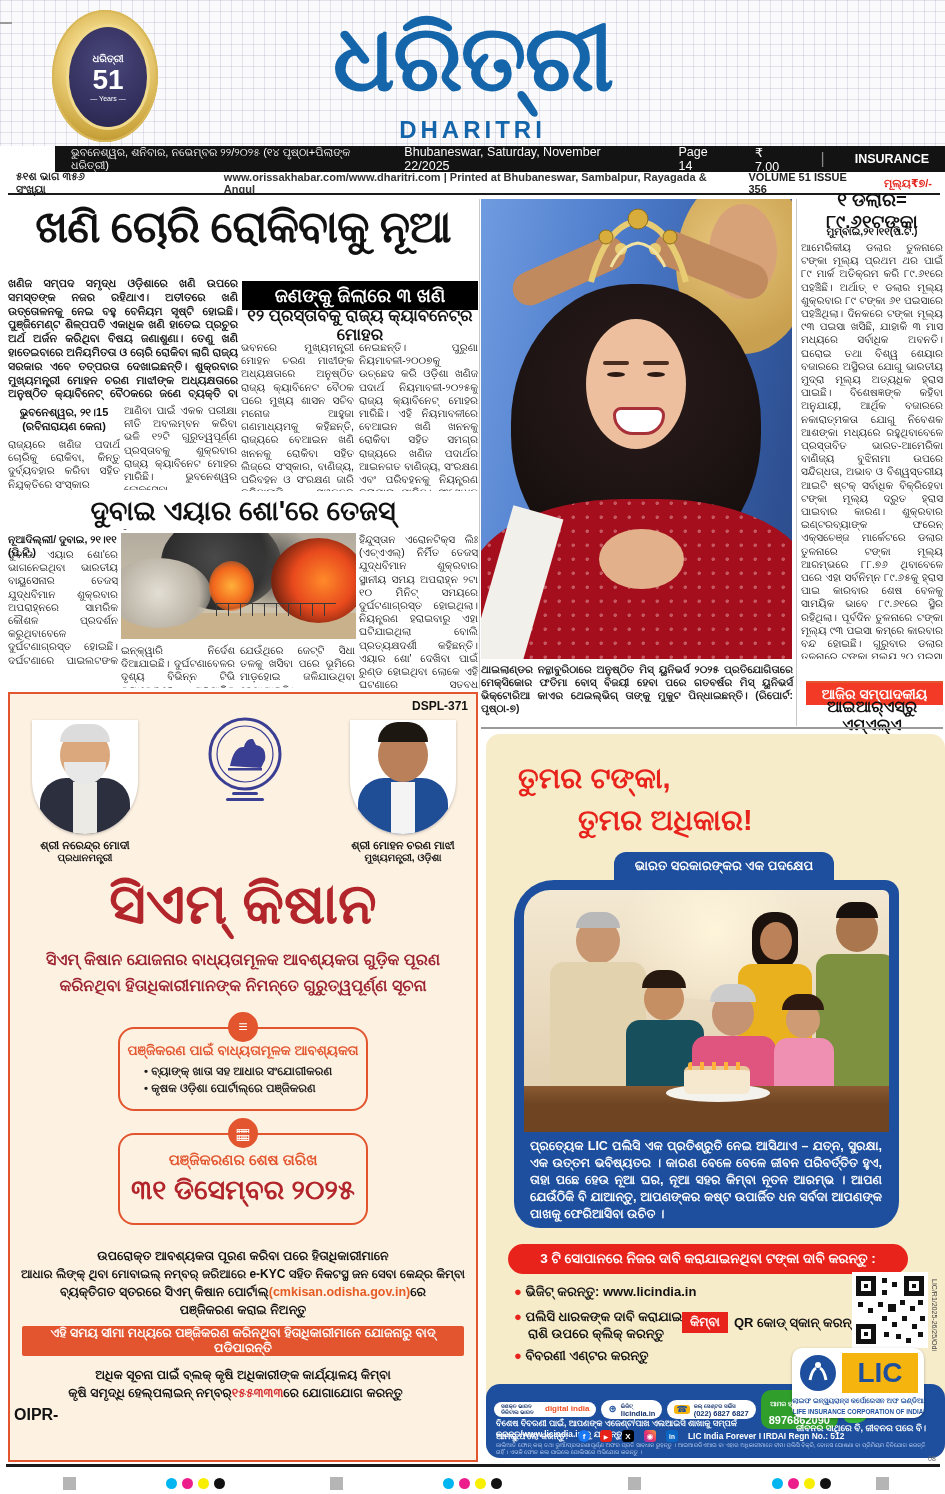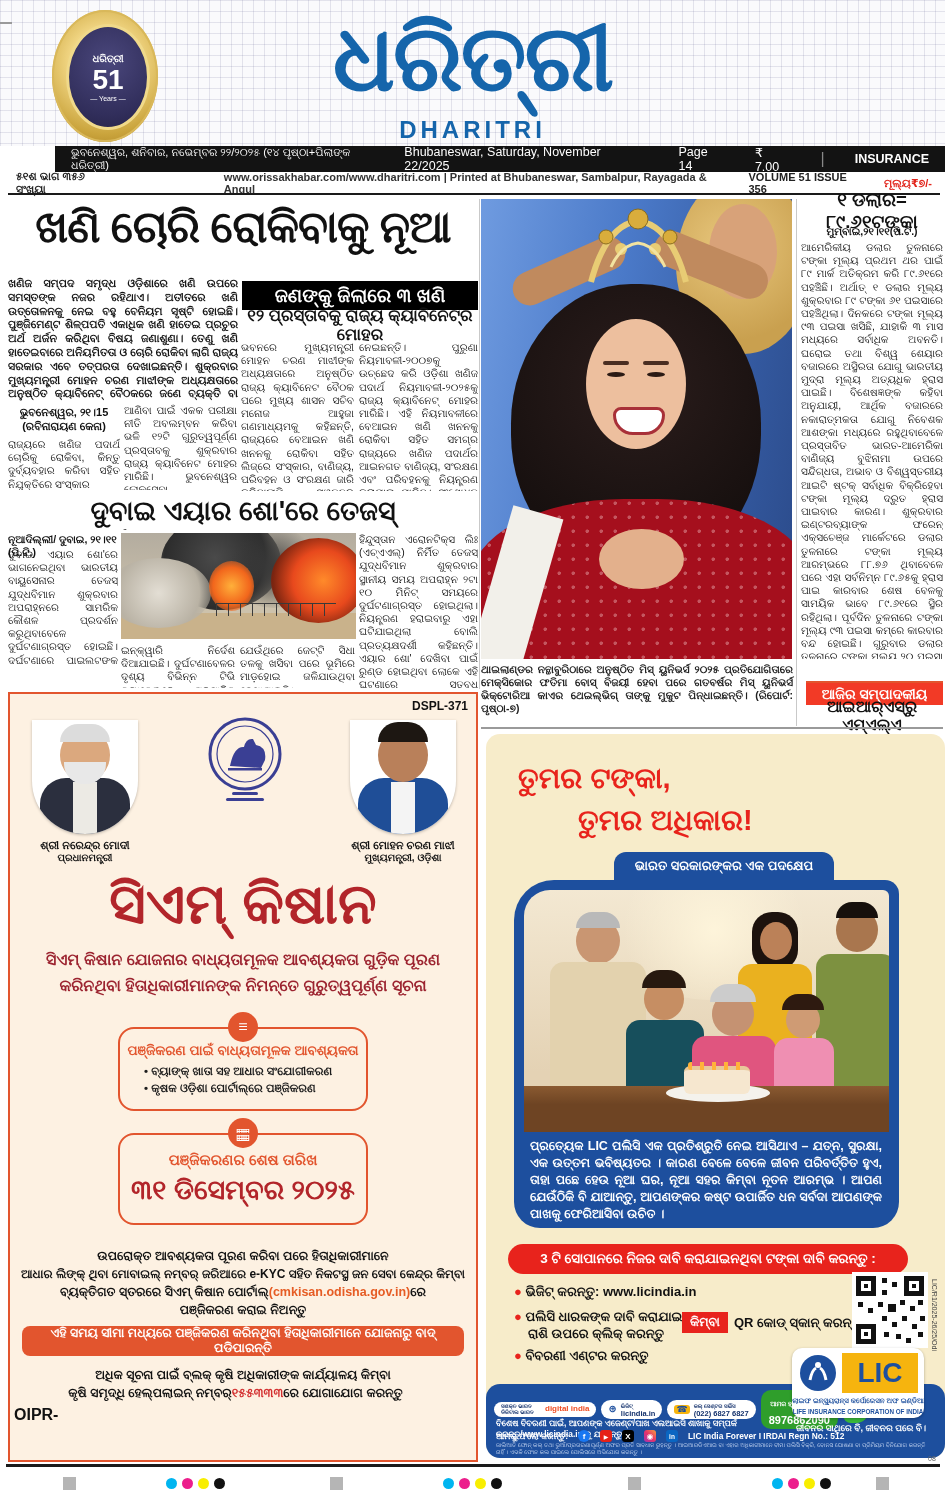--- a/index.html
+++ b/index.html
@@ -211,21 +211,21 @@
 
     <div class="abs ctr" style="left:0;top:553px;width:466px;height:18px;font-size:12.5px;font-weight:700;">ଉପରୋକ୍ତ ଆବଶ୍ୟକତା ପୂରଣ କରିବା ପରେ ହିତାଧିକାରୀମାନେ</div>
     <div class="abs ctr" style="left:0;top:571px;width:466px;height:18px;font-size:12px;font-weight:700;">ଆଧାର ଲିଙ୍କ୍ ଥିବା ମୋବାଇଲ୍ ନମ୍ବର୍ ଜରିଆରେ e-KYC ସହିତ ନିକଟସ୍ଥ ଜନ ସେବା କେନ୍ଦ୍ର କିମ୍ବା</div>
     <div class="abs ctr" style="left:0;top:589px;width:466px;height:18px;font-size:12.5px;font-weight:700;">
       <span>ବ୍ୟକ୍ତିଗତ ସ୍ତରରେ ସିଏମ୍ କିଷାନ ପୋର୍ଟାଲ୍ </span>
         <span style="color:#e65c24;">(cmkisan.odisha.gov.in)</span>
         <span>ରେ</span>
     </div>
     <div class="abs ctr" style="left:0;top:607px;width:466px;height:18px;font-size:12.5px;font-weight:700;">ପଞ୍ଜିକରଣ କରାଇ ନିଅନ୍ତୁ</div>
 
-    <div class="abs ctr" style="left:12px;top:632px;width:442px;height:30px;background:#e2552e;border-radius:8px;color:#fff;font-size:12.5px;font-weight:800;">ଏହି ସମୟ ସୀମା ମଧ୍ୟରେ ପଞ୍ଜିକରଣ କରିନଥିବା ହିତାଧିକାରୀମାନେ ଯୋଜନାରୁ ବାଦ୍ ପଡିପାରନ୍ତି</div>
+    <div class="abs ctr" style="left:12px;top:632px;width:442px;height:30px;background:#e2552e;border-radius:2px;color:#fff;font-size:12.5px;font-weight:800;">ଏହି ସମୟ ସୀମା ମଧ୍ୟରେ ପଞ୍ଜିକରଣ କରିନଥିବା ହିତାଧିକାରୀମାନେ ଯୋଜନାରୁ ବାଦ୍ ପଡିପାରନ୍ତି</div>
 
     <div class="abs ctr" style="left:0;top:672px;width:466px;height:18px;font-size:12.5px;font-weight:700;">ଅଧିକ ସୂଚନା ପାଇଁ ବ୍ଲକ୍ କୃଷି ଅଧିକାରୀଙ୍କ କାର୍ଯ୍ୟାଳୟ କିମ୍ବା</div>
     <div class="abs ctr" style="left:0;top:690px;width:451px;height:18px;font-size:12.5px;font-weight:700;">
       <span>କୃଷି ସମୃଦ୍ଧି ହେଲ୍ପଲାଇନ୍ ନମ୍ବର୍ </span>
         <span style="color:#d32f2f;">୧୫୫୩୩୩</span>
         <span>ରେ ଯୋଗାଯୋଗ କରନ୍ତୁ</span>
     </div>
     <div class="abs" style="left:4px;top:712px;font-size:16px;font-weight:800;">OIPR-</div>
   </div>
 

